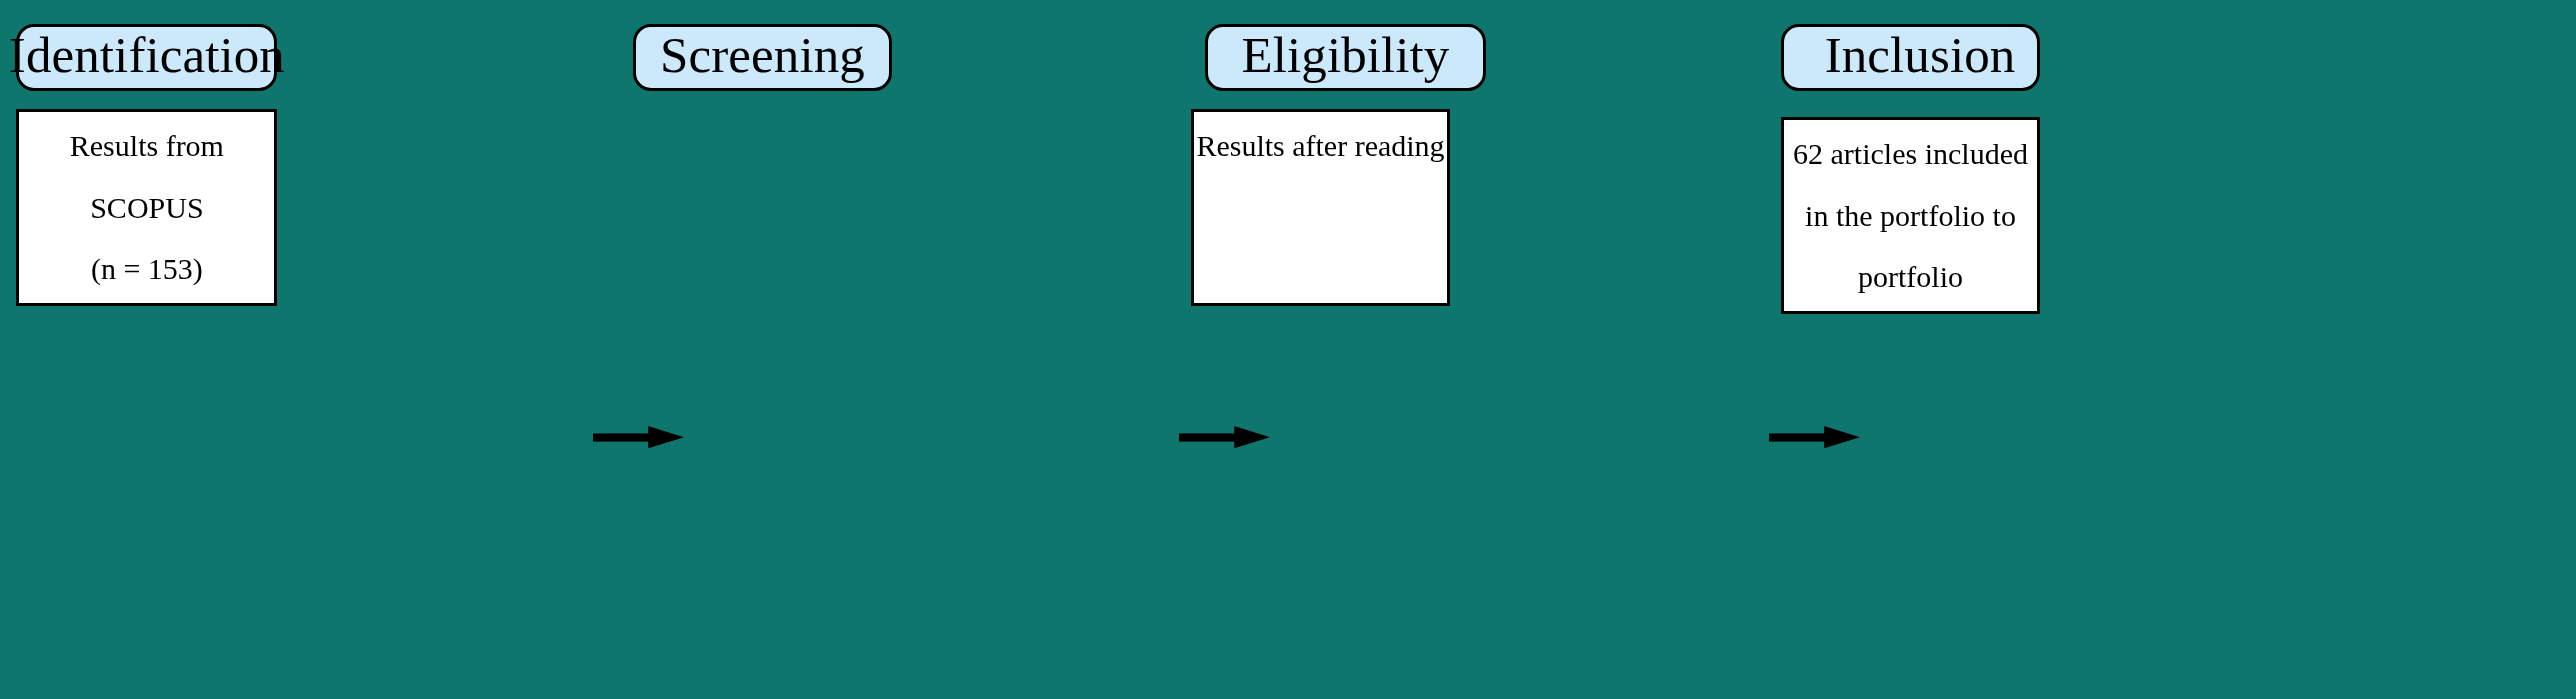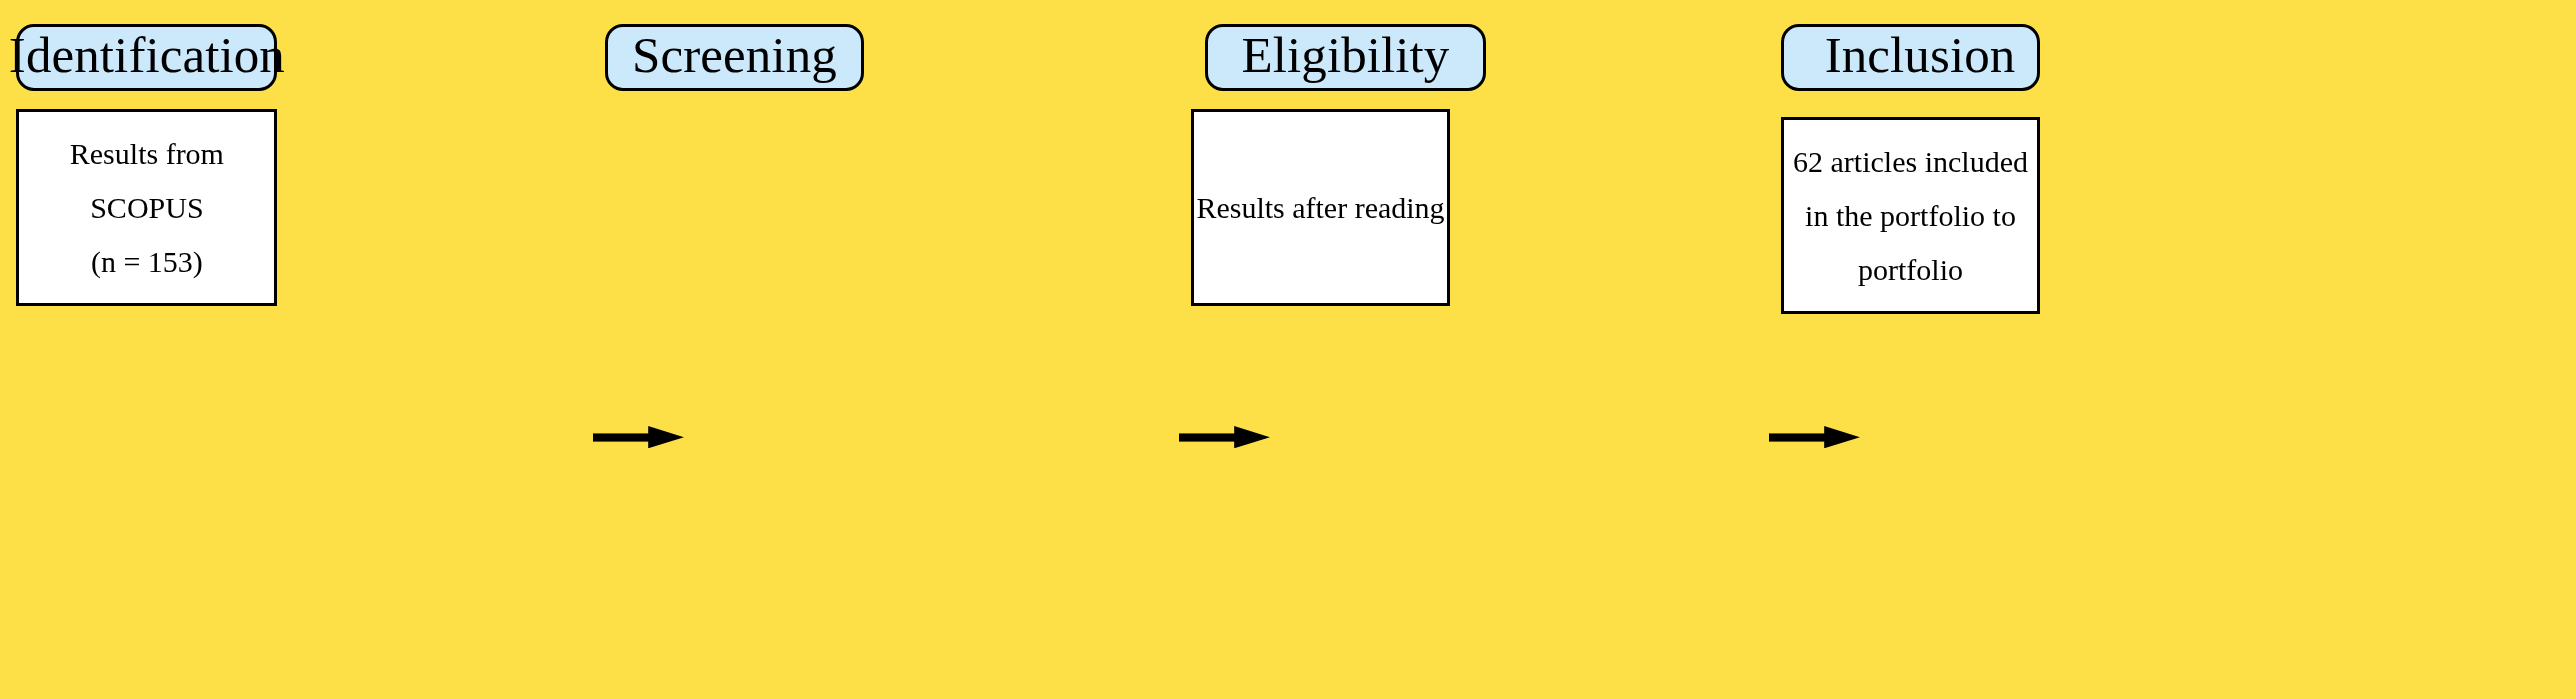--- a/index.html
+++ b/index.html
@@ -6,21 +6,21 @@
   html, body {
     margin: 0;
     padding: 0;
     background: #ffffff;
   }
 
   #stage {
     position: relative;
     width: 2576px;
     height: 700px;
-    background: #fde047;
+    background: #0f766e;
     overflow: hidden;
     font-family: "Liberation Serif", "DejaVu Serif", serif;
   }
 
   
   .column {
     position: absolute;
     top: 0;
     height: 700px;
   }
@@ -60,21 +60,21 @@
     left: 0;
     top: 109px;
     height: 197px;
     box-sizing: border-box;
     background: #ffffff;
     border: 3.7px solid #000000;
     border-radius: 0;
     display: flex;
     flex-direction: column;
     align-items: center;
-    justify-content: center;
+    justify-content: space-between;
     text-align: center;
     padding: 7.4px 9px;
   }
 
   .content-line {
     font-size: 30px;
     line-height: 1.0;
     color: #000000;
     white-space: nowrap;
     margin: 12px 0;
@@ -103,21 +103,21 @@
       <span class="phase-header-label">Identification</span>
     </div>
     <div class="content-box" style="width:261px;">
       <div class="content-line">Results from</div>
       <div class="content-line">SCOPUS</div>
       <div class="content-line">(n = 153)</div>
     </div>
   </div>
 
   <div class="column col-2">
-    <div class="phase-header" style="width:259px;">
+    <div class="phase-header" style="width:259px;margin-left:28px;">
       <span class="phase-header-label">Screening</span>
     </div>
   </div>
 
   <div class="column col-3">
     <div class="phase-header" style="width:281px;margin-left:14px;">
       <span class="phase-header-label">Eligibility</span>
     </div>
     <div class="content-box" style="width:259px;">
       <div class="content-line">Results after reading</div>

